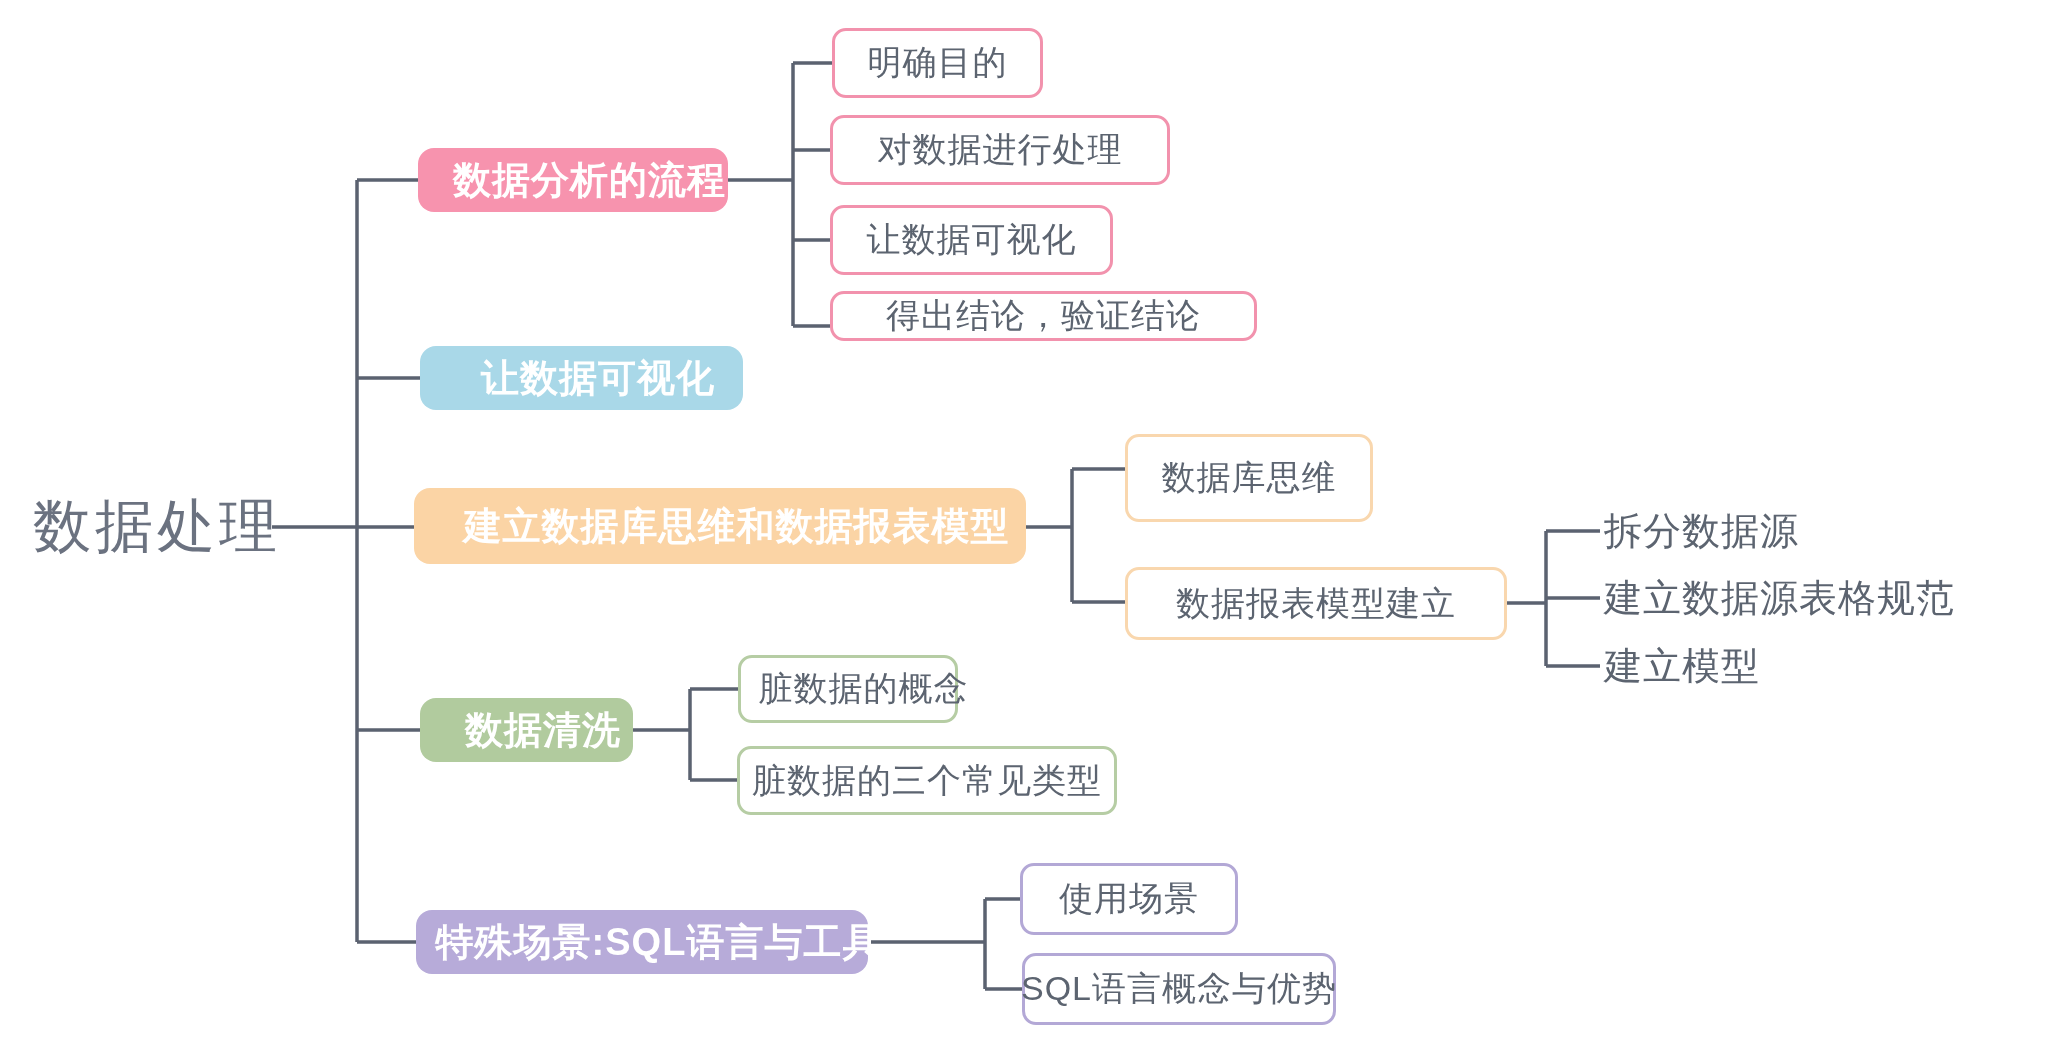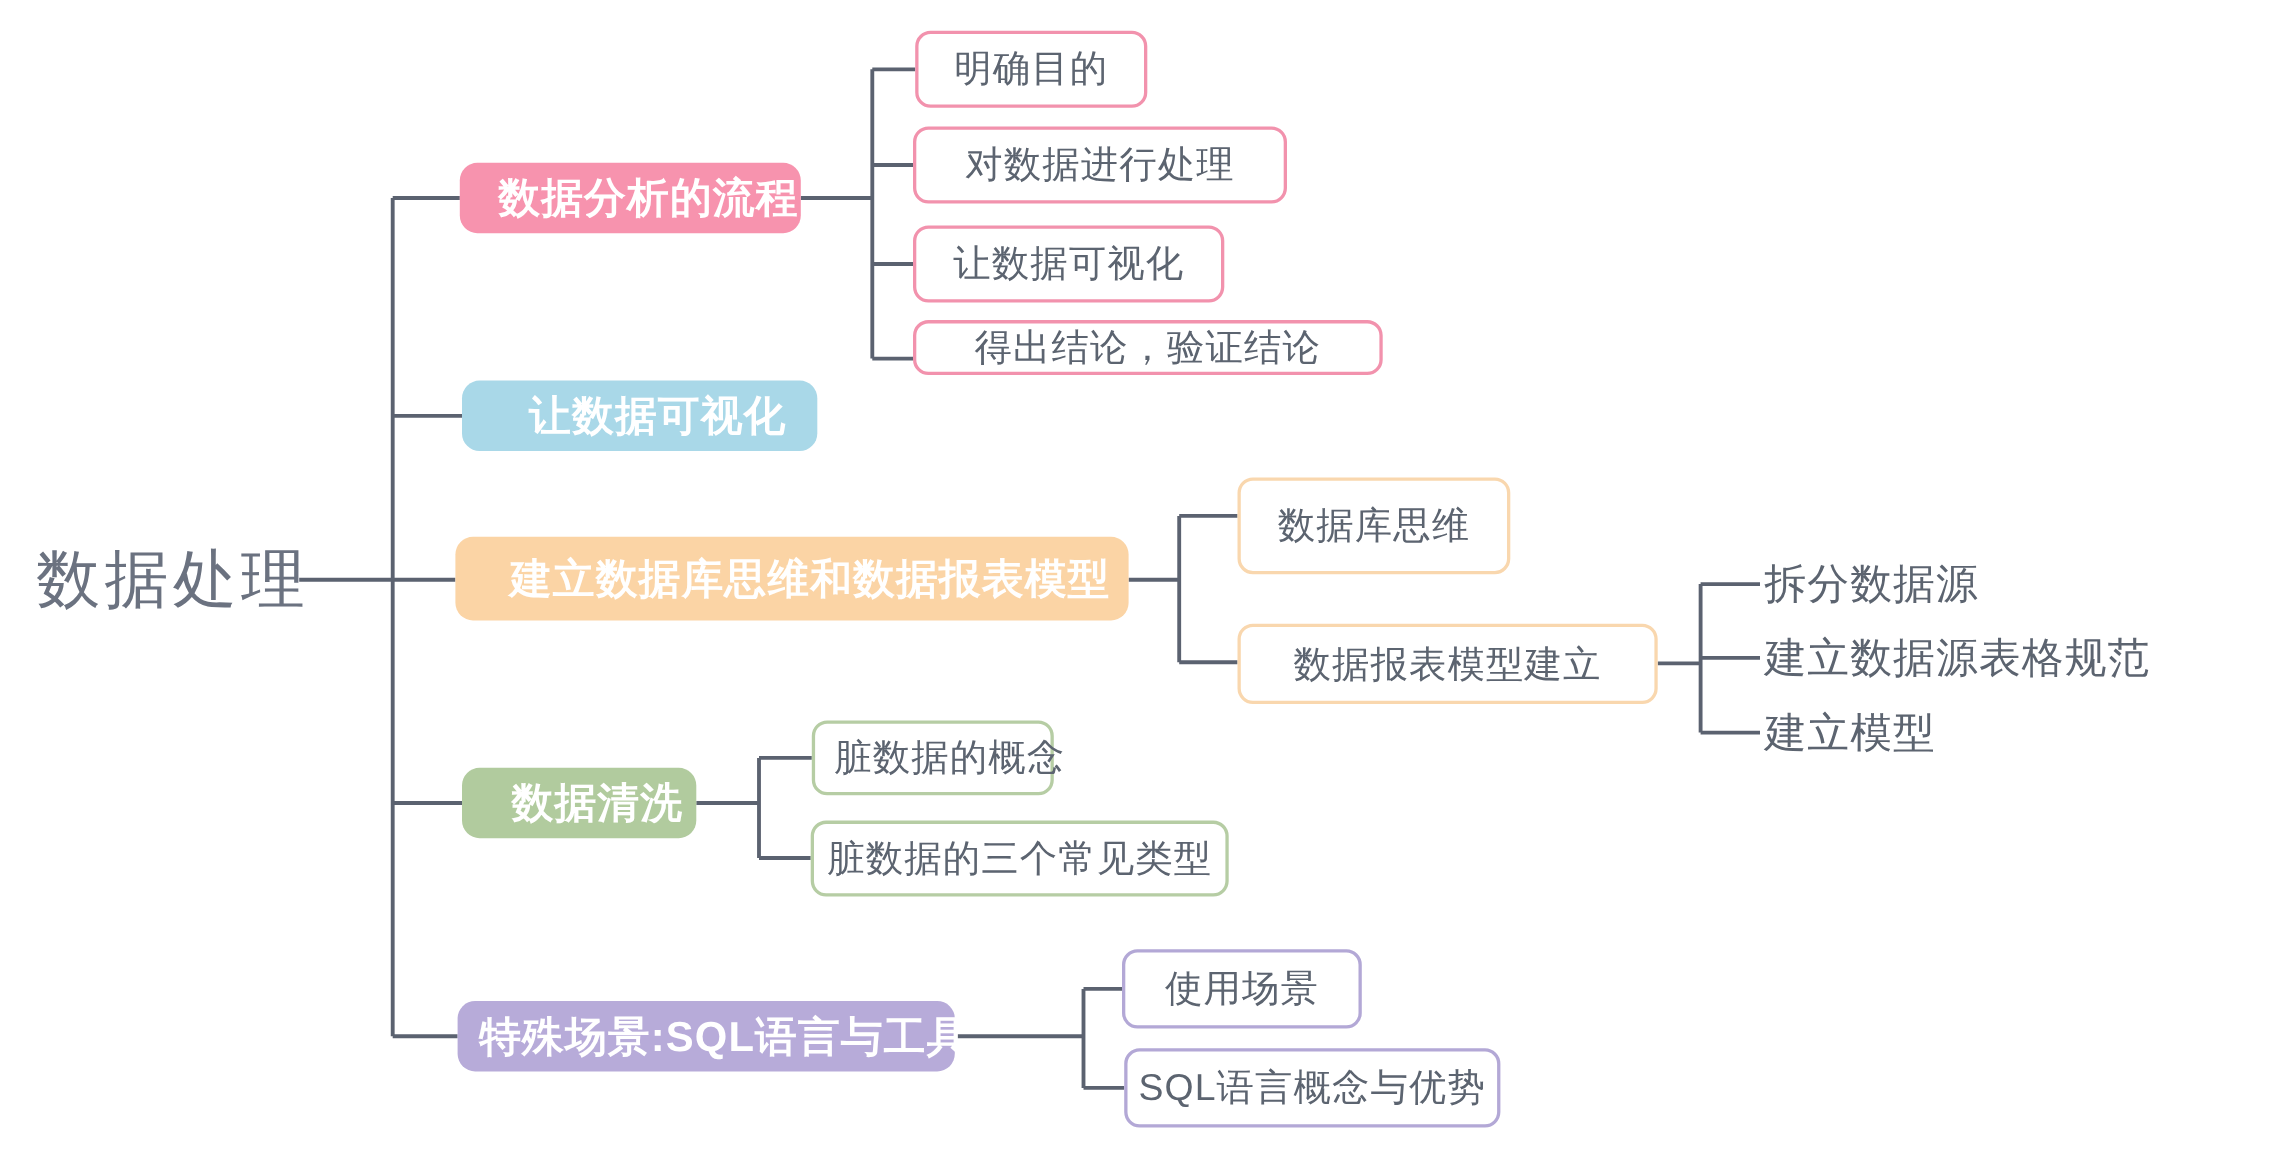--- a/index.html
+++ b/index.html
@@ -79,15 +79,15 @@
   <div class="node leaf" style="left:1604px;top:509px;height:44px;">拆分数据源</div>
   <div class="node leaf" style="left:1604px;top:576px;height:44px;">建立数据源表格规范</div>
   <div class="node leaf" style="left:1604px;top:644px;height:44px;">建立模型</div>
 
   <div class="node branch green" style="left:420px;top:698px;width:213px;height:64px;">数据清洗</div>
   <div class="node child green" style="left:738px;top:655px;width:220px;height:68px;padding-left:31px;">脏数据的概念</div>
   <div class="node child green" style="left:737px;top:746px;width:380px;height:69px;">脏数据的三个常见类型</div>
 
   <div class="node branch purple" style="left:416px;top:910px;width:452px;height:64px;">特殊场景:SQL语言与工具</div>
   <div class="node child purple" style="left:1020px;top:863px;width:218px;height:72px;">使用场景</div>
-  <div class="node child purple" style="left:1022px;top:953px;width:342px;height:72px;">SQL语言概念与优势</div>
+  <div class="node child purple" style="left:1022px;top:953px;width:314px;height:72px;">SQL语言概念与优势</div>
 
 </div>
 
 </body></html>

